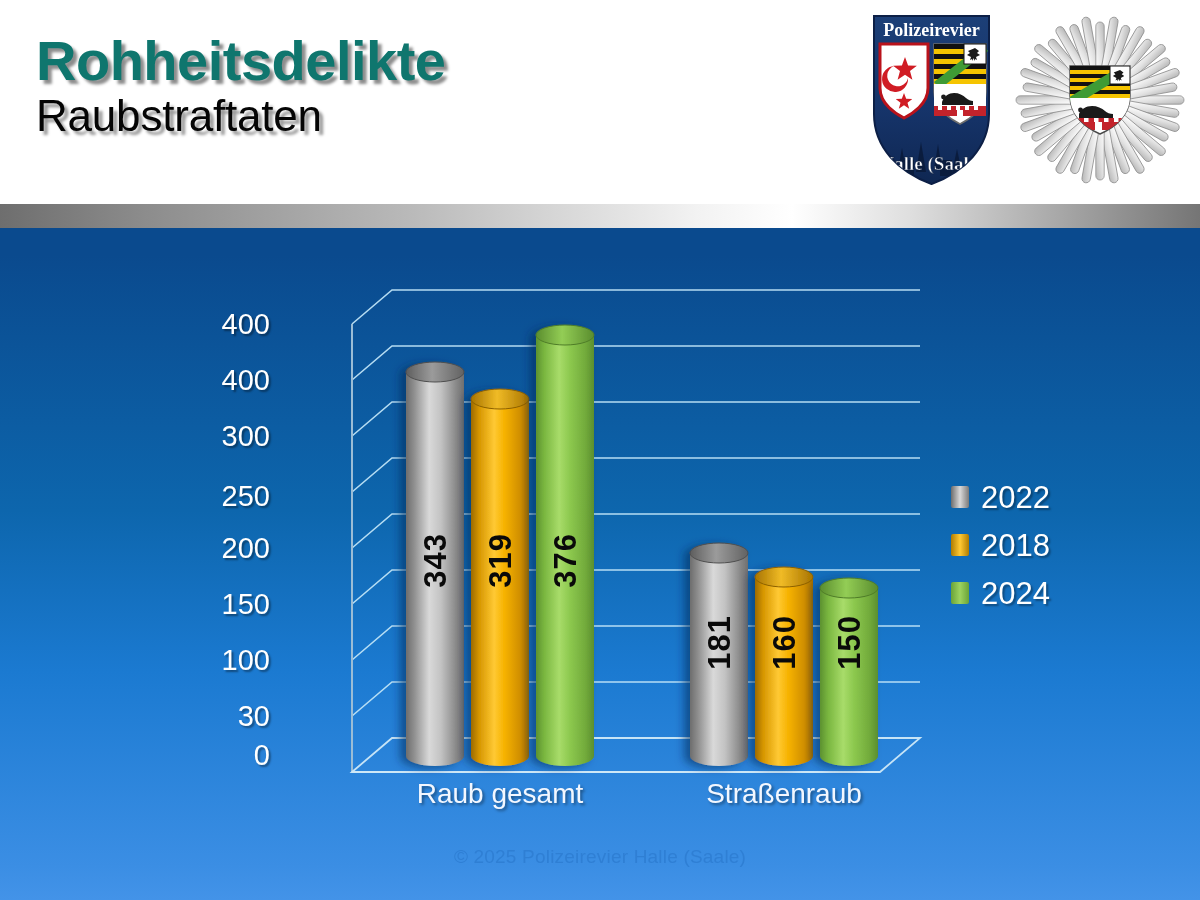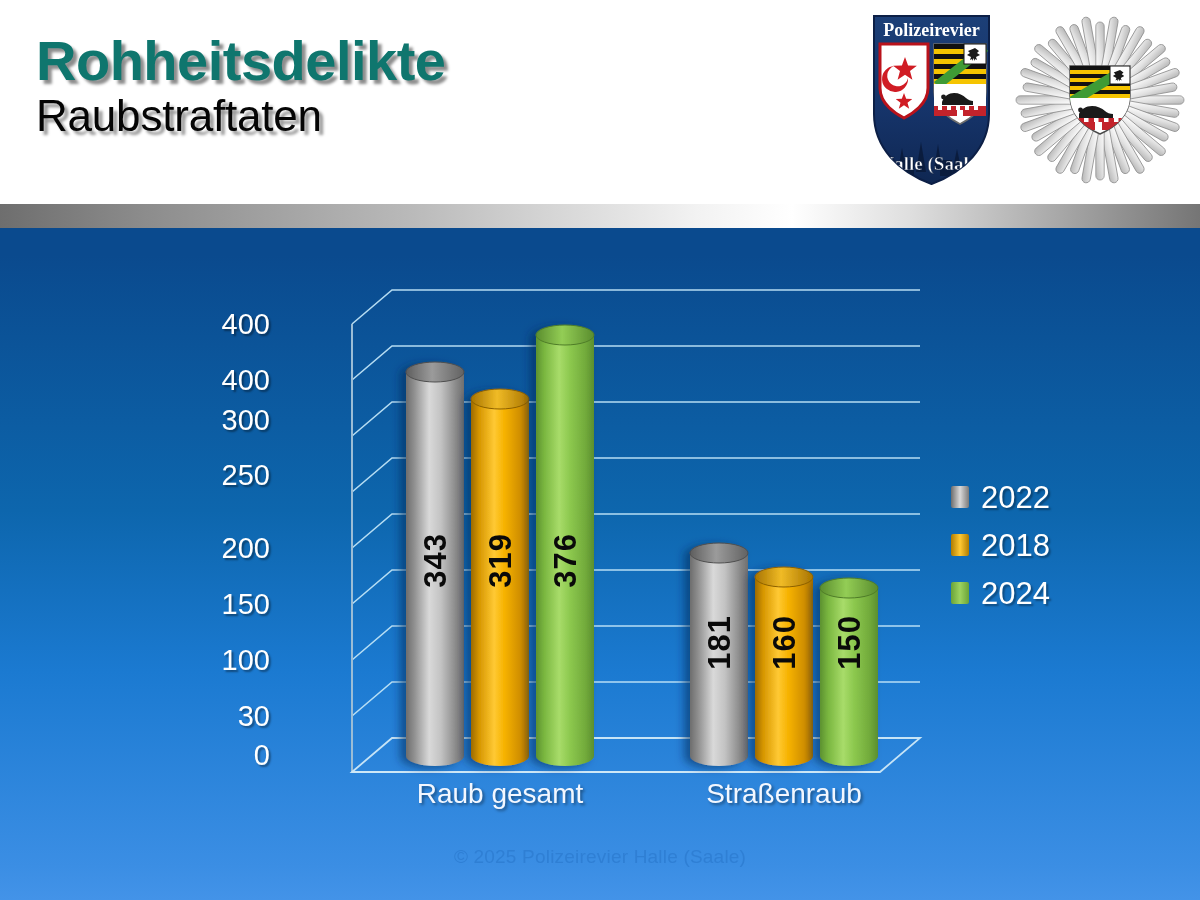--- a/index.html
+++ b/index.html
@@ -537,22 +537,22 @@
 
       <g filter="url(#barShadow)">
         <path d="M820 360 L820 528 A29 10 0 0 0 878 528 L878 360 Z" fill="url(#gGreen)"></path>
         <ellipse cx="849" cy="360" rx="29" ry="10" fill="url(#cGreen)" stroke="#4f7d28" stroke-width="1"></ellipse>
       </g>
     </svg>
 
     <div id="y-axis">
       <div class="axis-label" style="top:96px">400</div>
       <div class="axis-label" style="top:152px">400</div>
-      <div class="axis-label" style="top:192px">300</div>
-      <div class="axis-label" style="top:247px">250</div>
+      <div class="axis-label" style="top:208px">300</div>
+      <div class="axis-label" style="top:268px">250</div>
       <div class="axis-label" style="top:320px">200</div>
       <div class="axis-label" style="top:376px">150</div>
       <div class="axis-label" style="top:432px">100</div>
       <div class="axis-label" style="top:488px">30</div>
       <div class="axis-label" style="top:527px">0</div>
     </div>
 
     <div class="bar-value" style="left:420px; top:305px;">343</div>
     <div class="bar-value" style="left:485px; top:305px;">319</div>
     <div class="bar-value" style="left:550px; top:305px;">376</div>

